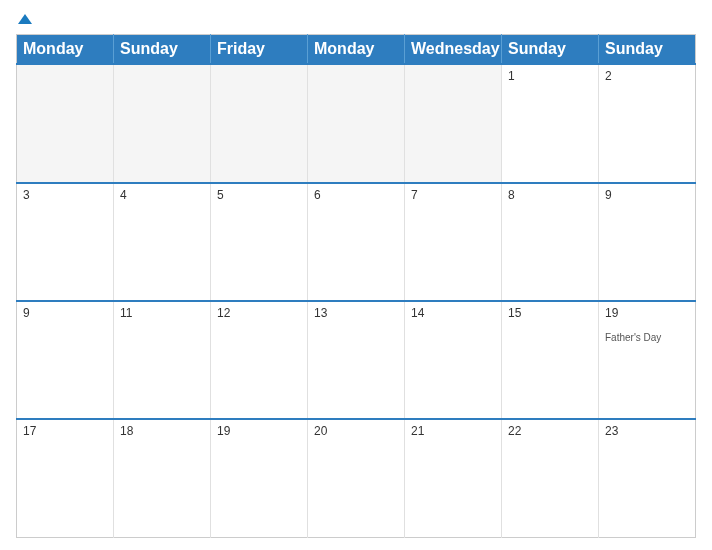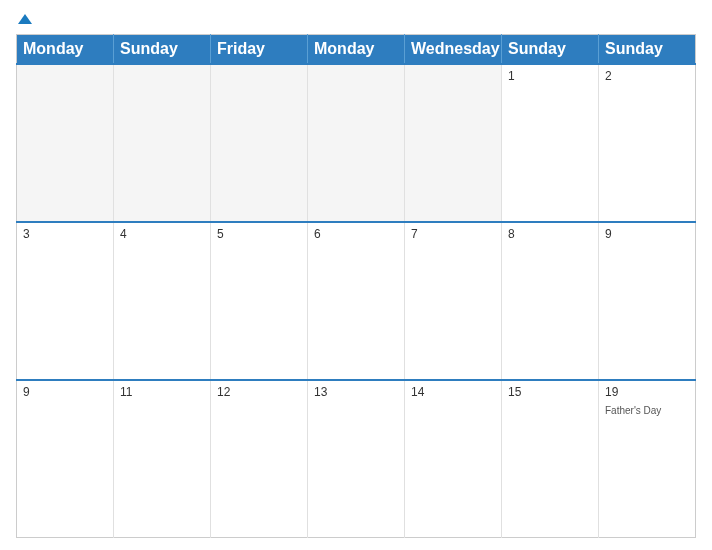--- a/index.html
+++ b/index.html
@@ -74,21 +74,21 @@
       background: #f5f5f5;
     }
     .day-number {
       font-size: 12px;
       color: #333;
       display: block;
     }
     .day-event {
       font-size: 10px;
       color: #555;
-      margin-top: 6px;
+      margin-top: 12px;
       display: block;
     }
     .logo-wrapper {
       display: flex;
       flex-direction: column;
       align-items: flex-start;
     }
     .logo-line1 {
       font-size: 11px;
       font-weight: bold;
@@ -194,15 +194,38 @@
             <span class="day-number">14</span>
           </td>
           <td>
             <span class="day-number">15</span>
           </td>
           <td>
             <span class="day-number">19</span>
             <span class="day-event">Father's Day</span>
           </td>
         </tr>
+        <tr>
+          <td>
+            <span class="day-number">17</span>
+          </td>
+          <td>
+            <span class="day-number">18</span>
+          </td>
+          <td>
+            <span class="day-number">19</span>
+          </td>
+          <td>
+            <span class="day-number">20</span>
+          </td>
+          <td>
+            <span class="day-number">21</span>
+          </td>
+          <td>
+            <span class="day-number">22</span>
+          </td>
+          <td>
+            <span class="day-number">23</span>
+          </td>
+        </tr>
       </tbody>
   </table>
 </div>
 
 </body></html>

